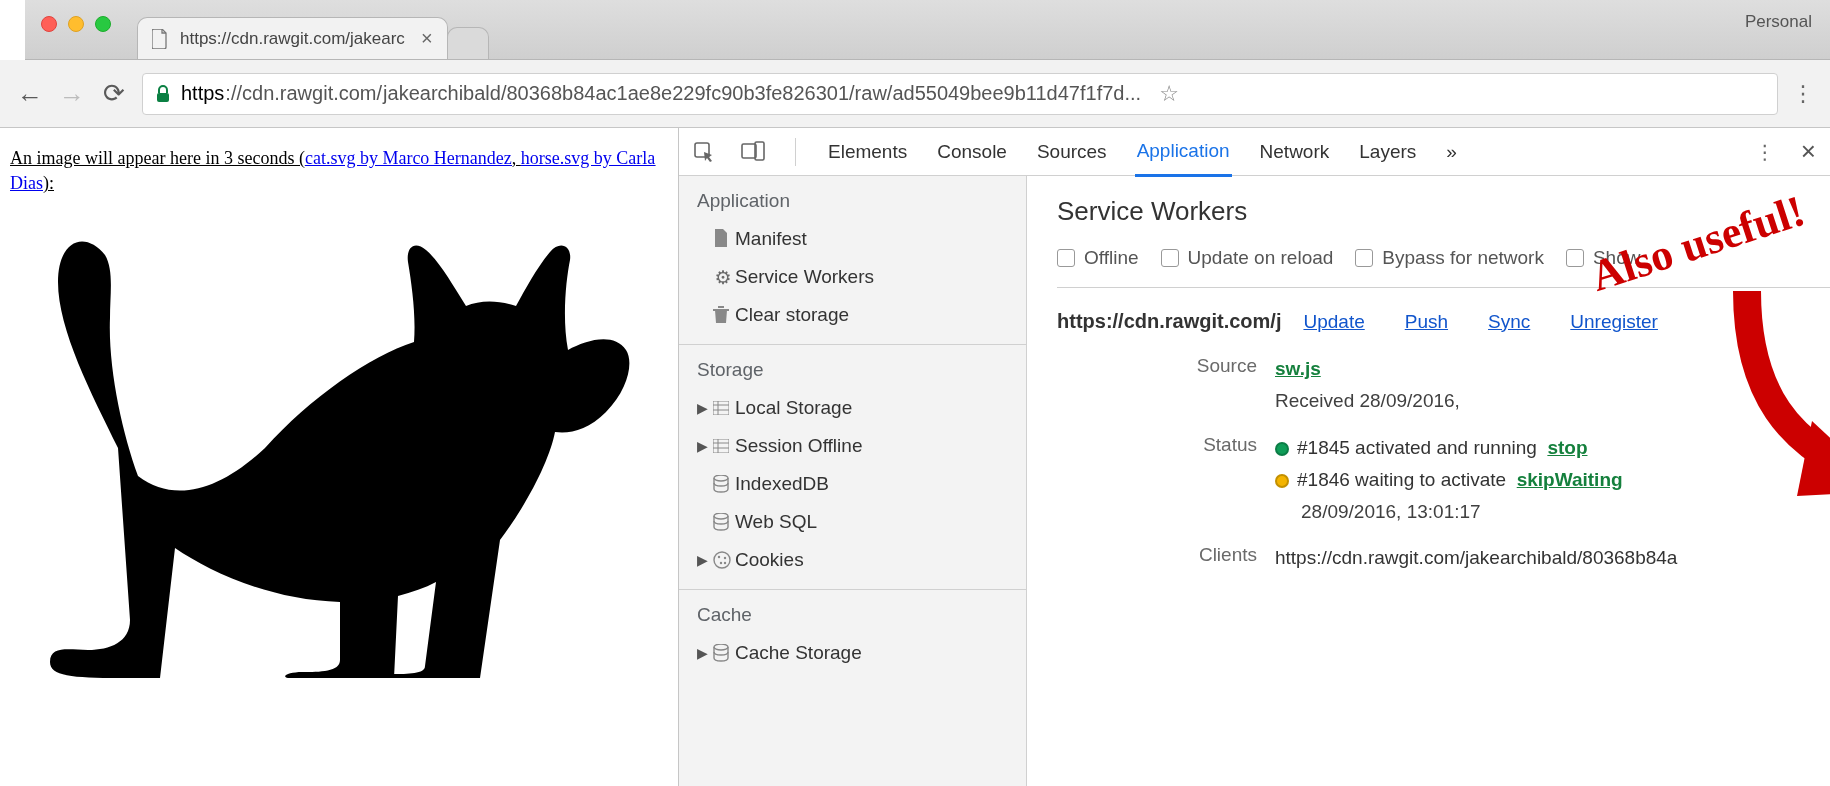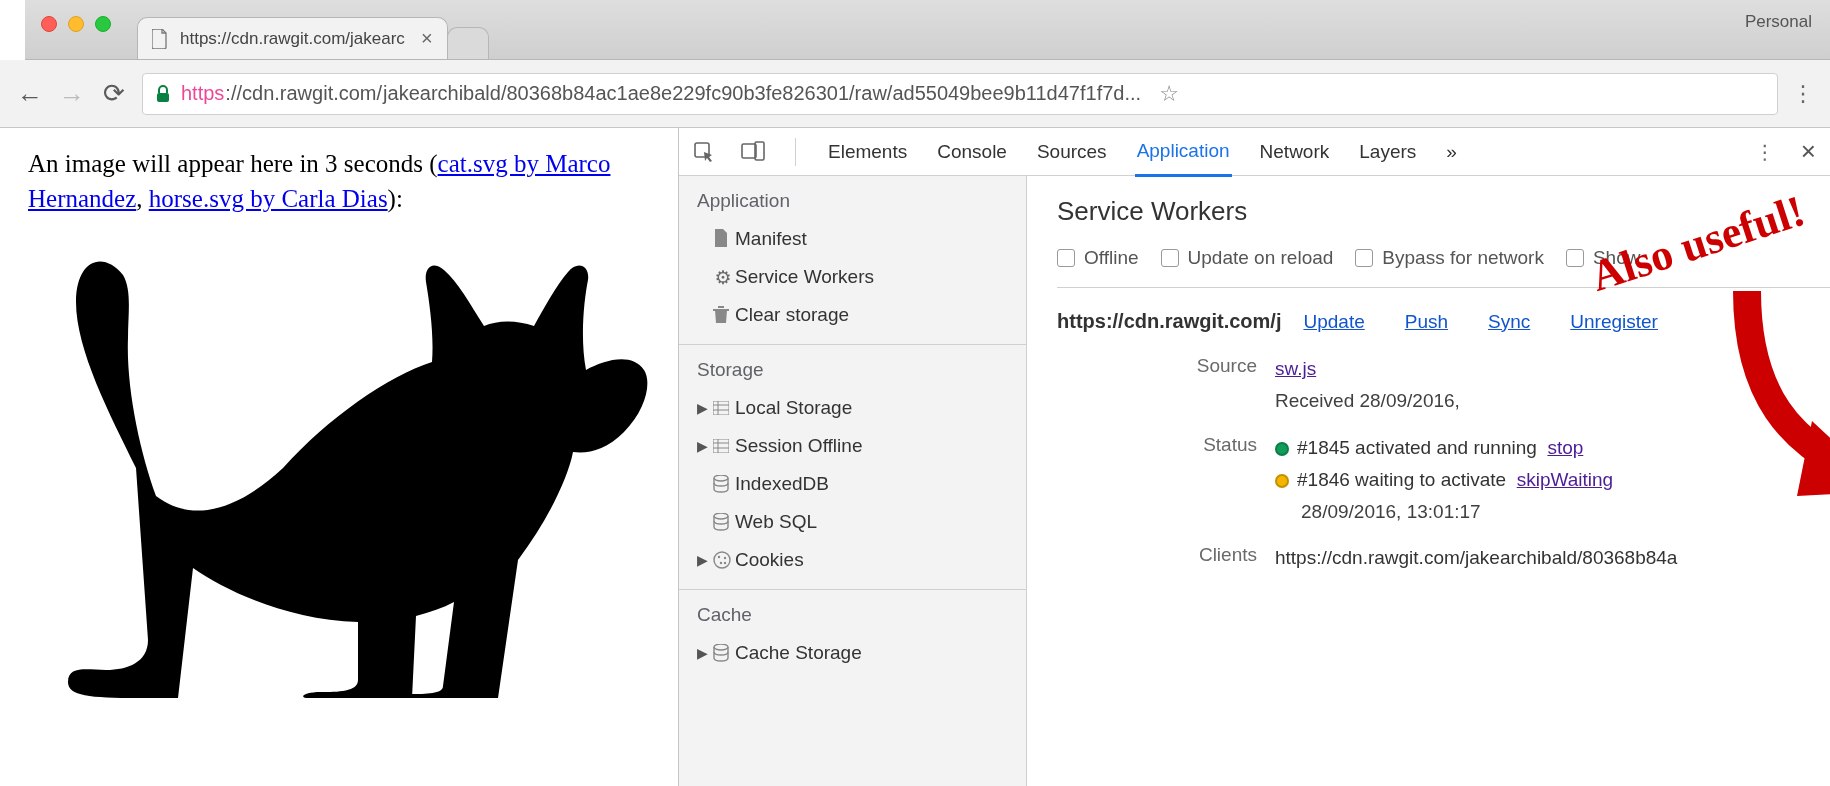--- a/index.html
+++ b/index.html
@@ -98,37 +98,38 @@
   border-radius: 4px;
   display: flex;
   align-items: center;
   padding: 0 12px;
   gap: 10px;
   font-size: 20px;
   overflow: hidden;
   white-space: nowrap;
 }
 .address-field .lock { color: #0b8043; }
-.address-field .protocol { color: #ec4899; }
+.address-field .protocol { color: #000000; }
 .address-field .path { color: #555; }
 .star { font-size: 22px; color: #888; margin-left: 8px; }
 .kebab-menu { font-size: 22px; color: #666; width: 22px; text-align: center; }
 
 
 .content-row {
   display: flex;
   height: calc(786px - 60px - 68px);
 }
 .page-view {
   width: 678px;
-  padding: 18px 28px;
-  font-size: 25px;
+  padding: 18px 10px;
+  font-size: 18px;
   font-family: "Times New Roman", Times, serif;
   color: #000;
   line-height: 1.4;
+  text-decoration: underline;
 }
 .page-view a { color: #0000ee; text-decoration: underline; }
 .cat-holder { margin-top: 4px; }
 
 
 .devtools {
   flex: 1;
   display: flex;
   flex-direction: column;
   border-left: 1px solid #c6c6c6;
@@ -227,21 +228,21 @@
 .sw-grid {
   margin-top: 20px;
   display: grid;
   grid-template-columns: 200px 1fr;
   row-gap: 14px;
   column-gap: 18px;
   align-items: start;
 }
 .sw-label { text-align: right; color: #6a6a6a; padding-top: 2px; }
 .sw-val { color: #333; line-height: 1.7; }
-.sw-val a { color: #4c1d95; text-decoration: underline; }
+.sw-val a { color: #15803d; text-decoration: underline; font-weight: bold; }
 .sw-sub { color: #404040; }
 .status-dot {
   width: 14px; height: 14px; border-radius: 50%;
   display: inline-block; margin-right: 8px; vertical-align: middle;
   border: 2px solid rgba(0,0,0,.2);
 }
 .dot-green { background: #0f9d58; }
 .dot-orange { background: #f4b400; }
 
 .annotation-text {

